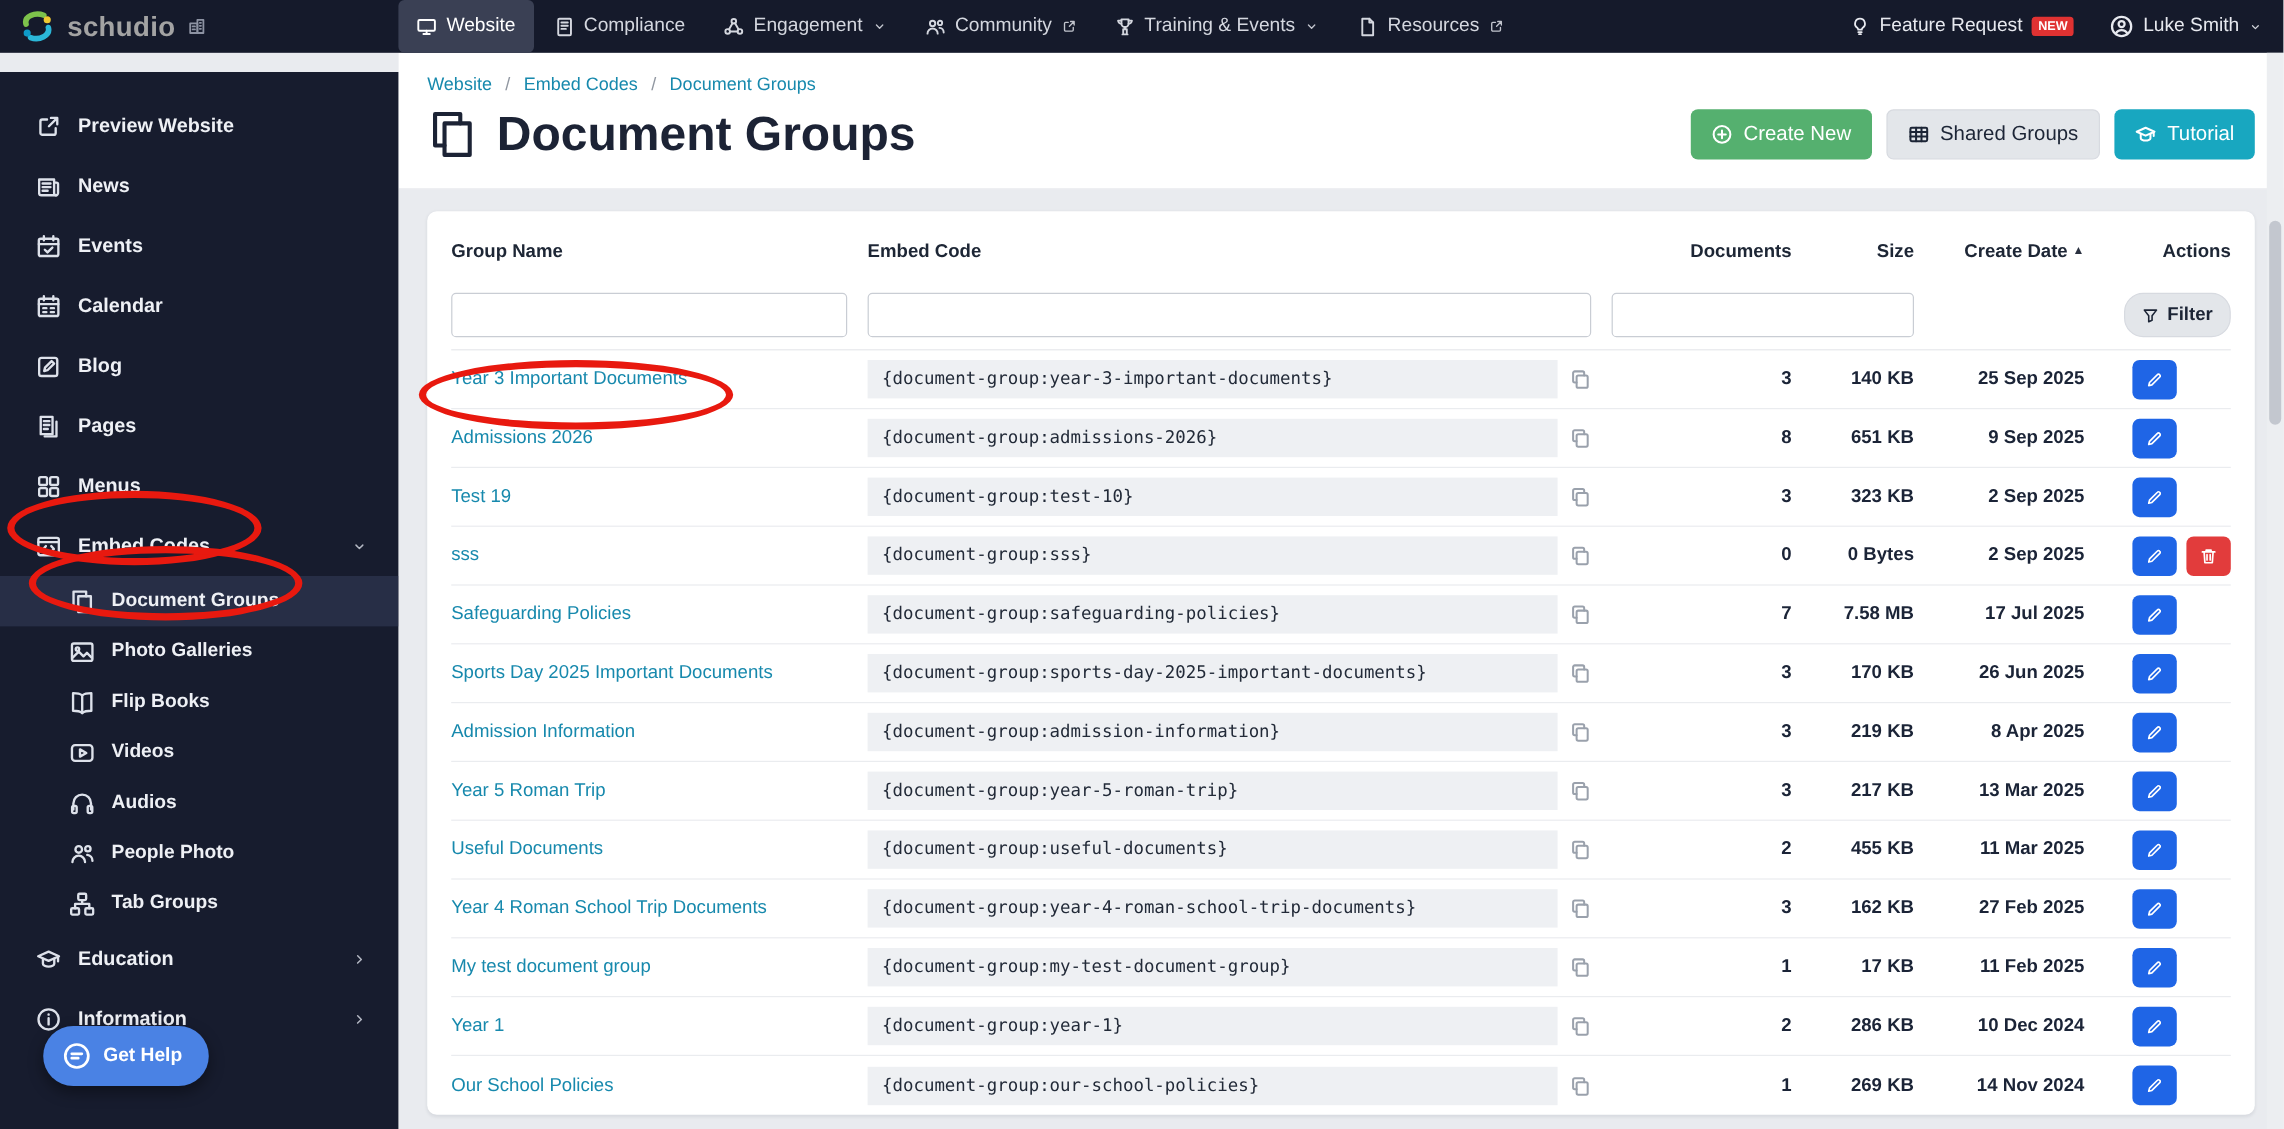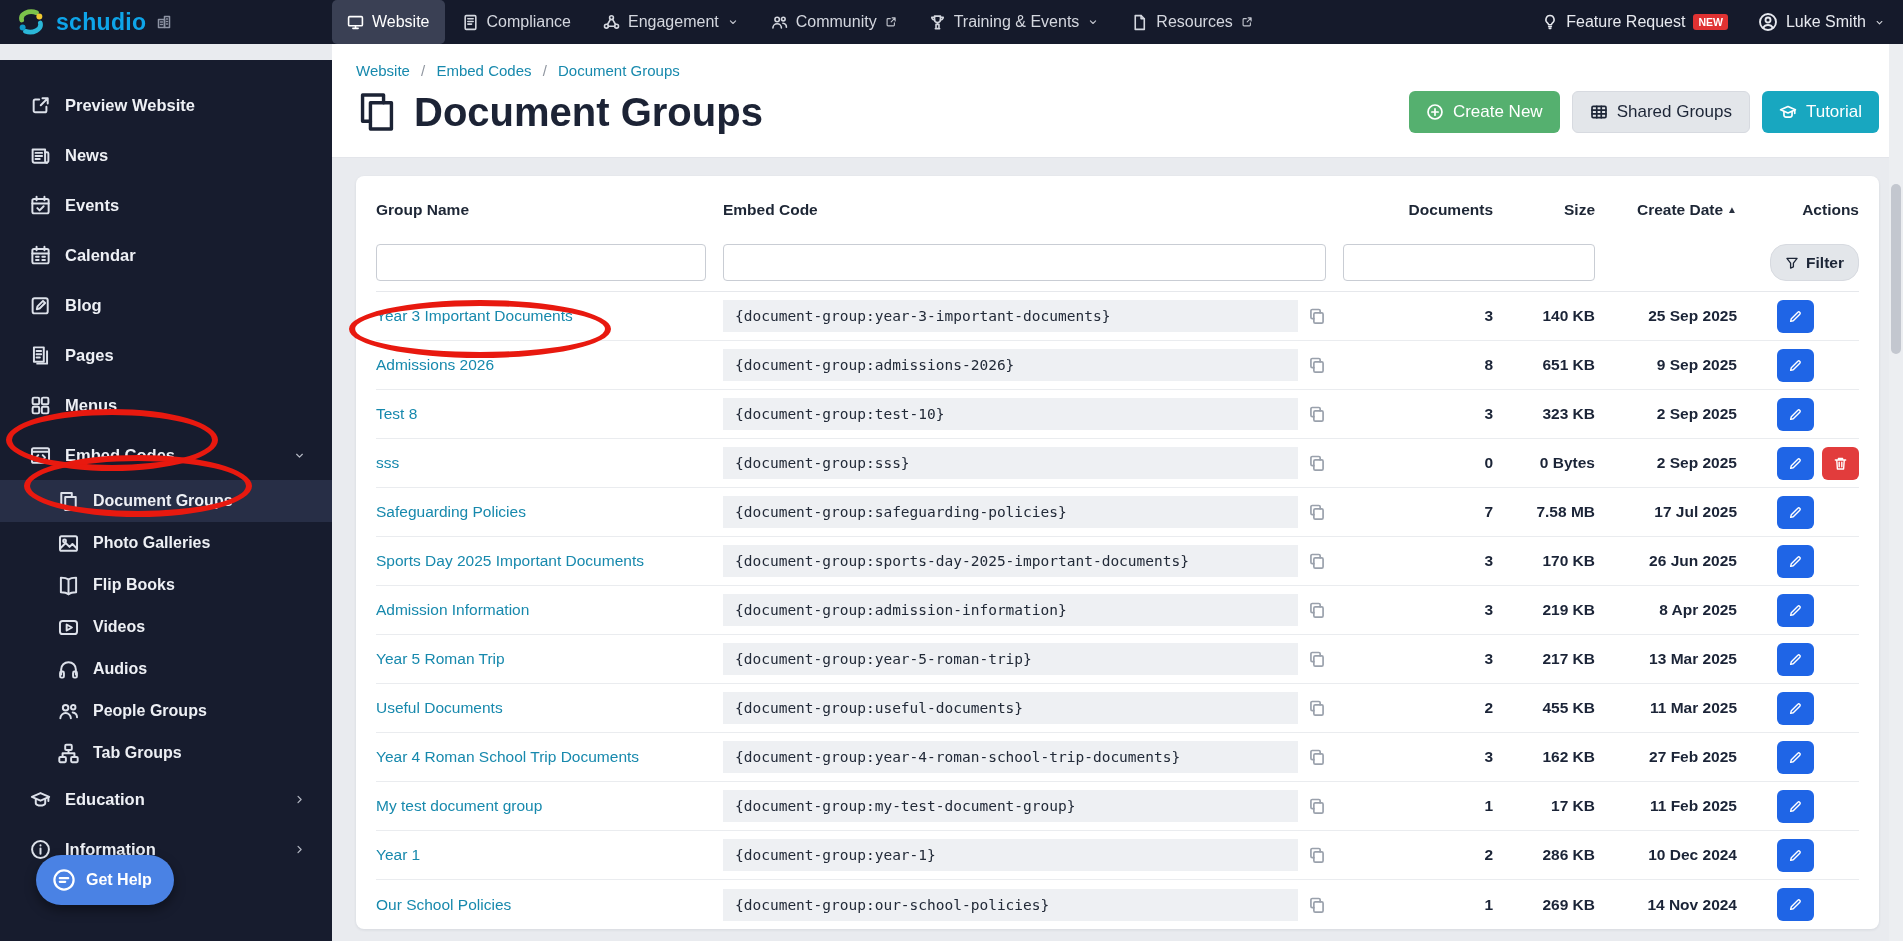--- a/index.html
+++ b/index.html
@@ -3,21 +3,21 @@
 <meta charset="utf-8">
 <style>
   * { box-sizing: border-box; margin: 0; padding: 0; }
   html,body { width:1903px; height:941px; overflow:hidden; }
   body { font-family:"Liberation Sans", sans-serif; background:#e9ebef; }
   .screen { position:relative; width:1903px; height:941px; overflow:hidden; }
 
   
   .topbar { position:absolute; top:0; left:0; right:0; height:44px; background:#151a2b; display:flex; align-items:center; z-index:30; padding-right:18px; }
   .brand { width:332px; flex:none; display:flex; align-items:center; gap:10px; padding-left:16px; cursor:pointer; }
-  .brand-text { font-size:23px; font-weight:800; color:#0ea5e9; letter-spacing:.3px; }
+  .brand-text { font-size:23px; font-weight:800; color:#a3a3a3; letter-spacing:.3px; }
   .org-ic svg { width:16px; height:16px; color:#8d93a3; display:block; }
   .top-nav { display:flex; align-items:stretch; height:100%; gap:2px; }
   .nav-item { display:flex; align-items:center; gap:8px; padding:0 15px; color:#d4d7df; font-size:16px; font-weight:500; cursor:pointer; border-radius:5px; }
   .nav-item.active { background:#3a4054; color:#fff; margin:0; }
   .nav-item .ic { width:17px; height:17px; flex:none; }
   .nav-item .chev, .nav-item .ext { width:12px; height:12px; opacity:.9; }
   .top-right { margin-left:auto; display:flex; align-items:center; gap:30px; color:#e7e9ef; font-size:16px; }
   .fr, .user-menu { display:flex; align-items:center; gap:8px; cursor:pointer; white-space:nowrap; }
   .fr .ic { width:16px; height:16px; }
   .user-menu .ic-user { width:20px; height:20px; }
@@ -323,21 +323,21 @@
         </div>
         <div class="side-item sub">
           <span class="ic" style="color:#e6e9f0">
             <svg class="ic " viewBox="0 0 16 16" fill="none" stroke="currentColor" stroke-width="1.5" stroke-linecap="round" stroke-linejoin="round">
               <circle cx="5.8" cy="5.2" r="2.1"></circle>
               <path d="M1.8 13.2c0-2.2 1.8-4 4-4s4 1.8 4 4"></path>
               <circle cx="11.6" cy="4.8" r="1.7"></circle>
               <path d="M11.2 8.7c1.9.2 3.3 1.8 3.3 3.7"></path>
             </svg>
           </span>
-          <span>People Groups</span>
+          <span>People Photo</span>
         </div>
         <div class="side-item sub">
           <span class="ic" style="color:#e6e9f0">
             <svg class="ic " viewBox="0 0 16 16" fill="none" stroke="currentColor" stroke-width="1.5" stroke-linecap="round" stroke-linejoin="round">
               <rect x="5.5" y="1.4" width="5" height="4" rx=".8"></rect>
               <rect x="1" y="10.6" width="5" height="4" rx=".8"></rect>
               <rect x="10" y="10.6" width="5" height="4" rx=".8"></rect>
               <path d="M8 5.4v2.4M3.5 10.6V7.8h9v2.8"></path>
             </svg>
           </span>
@@ -493,21 +493,21 @@
             <div class="cell-acts">
               <button class="btn-edit">
                 <svg class="ic " viewBox="0 0 16 16" fill="none" stroke="currentColor" stroke-width="1.5" stroke-linecap="round" stroke-linejoin="round">
                   <path d="M2.8 13.2l.7-2.8 7-7a1.3 1.3 0 0 1 1.9 0l.2.2a1.3 1.3 0 0 1 0 1.9l-7 7z"></path>
                 </svg>
               </button>
               <span class="del-slot"></span>
             </div>
           </div>
           <div class="trow grid">
-            <div class="cell-name"><a>Test 8</a></div>
+            <div class="cell-name"><a>Test 19</a></div>
             <div class="cell-embed">
               <code class="pill">{document-group:test-10}</code>
               <span class="copy-btn">
                 <svg class="ic " viewBox="0 0 16 16" fill="none" stroke="currentColor" stroke-width="1.5" stroke-linecap="round" stroke-linejoin="round">
                   <rect x="5.2" y="5.2" width="8.2" height="9.2" rx="1.2"></rect>
                   <path d="M10.8 5.2V3.4a1.2 1.2 0 0 0-1.2-1.2H3.8A1.2 1.2 0 0 0 2.6 3.4v5.8a1.2 1.2 0 0 0 1.2 1.2h1.4"></path>
                 </svg>
               </span>
             </div>
             <div class="cell-num">3</div>

